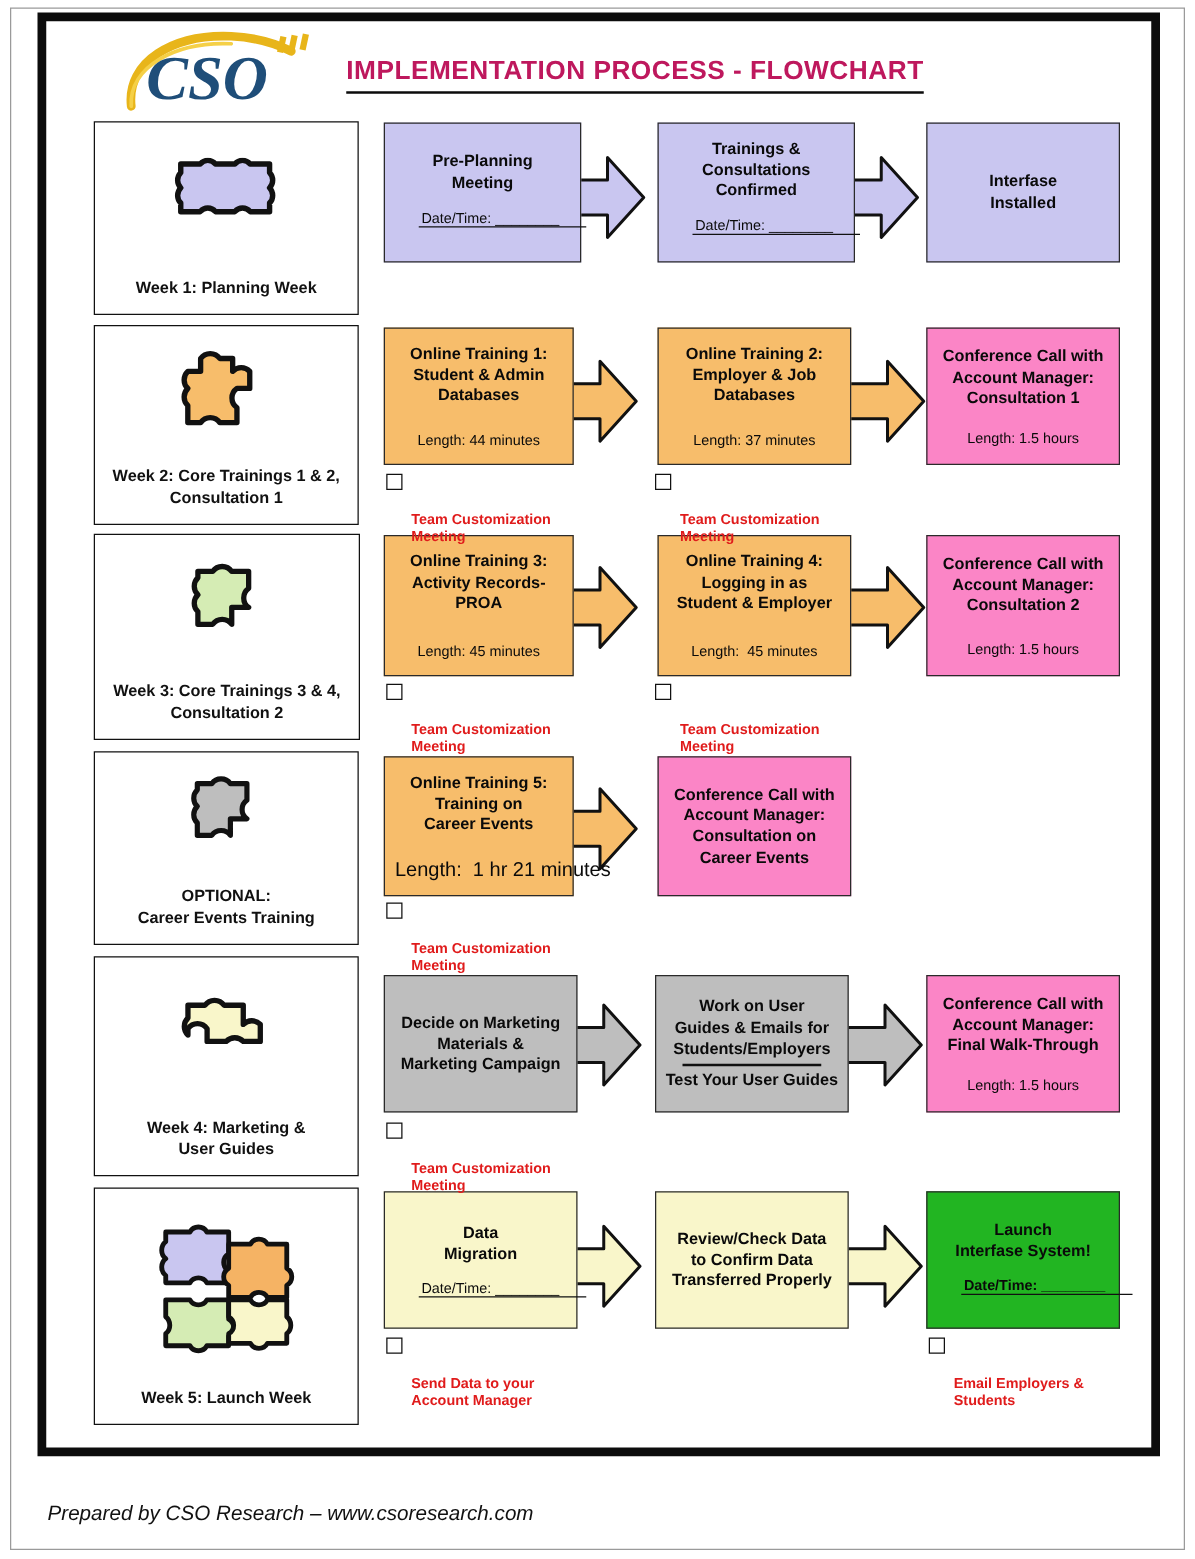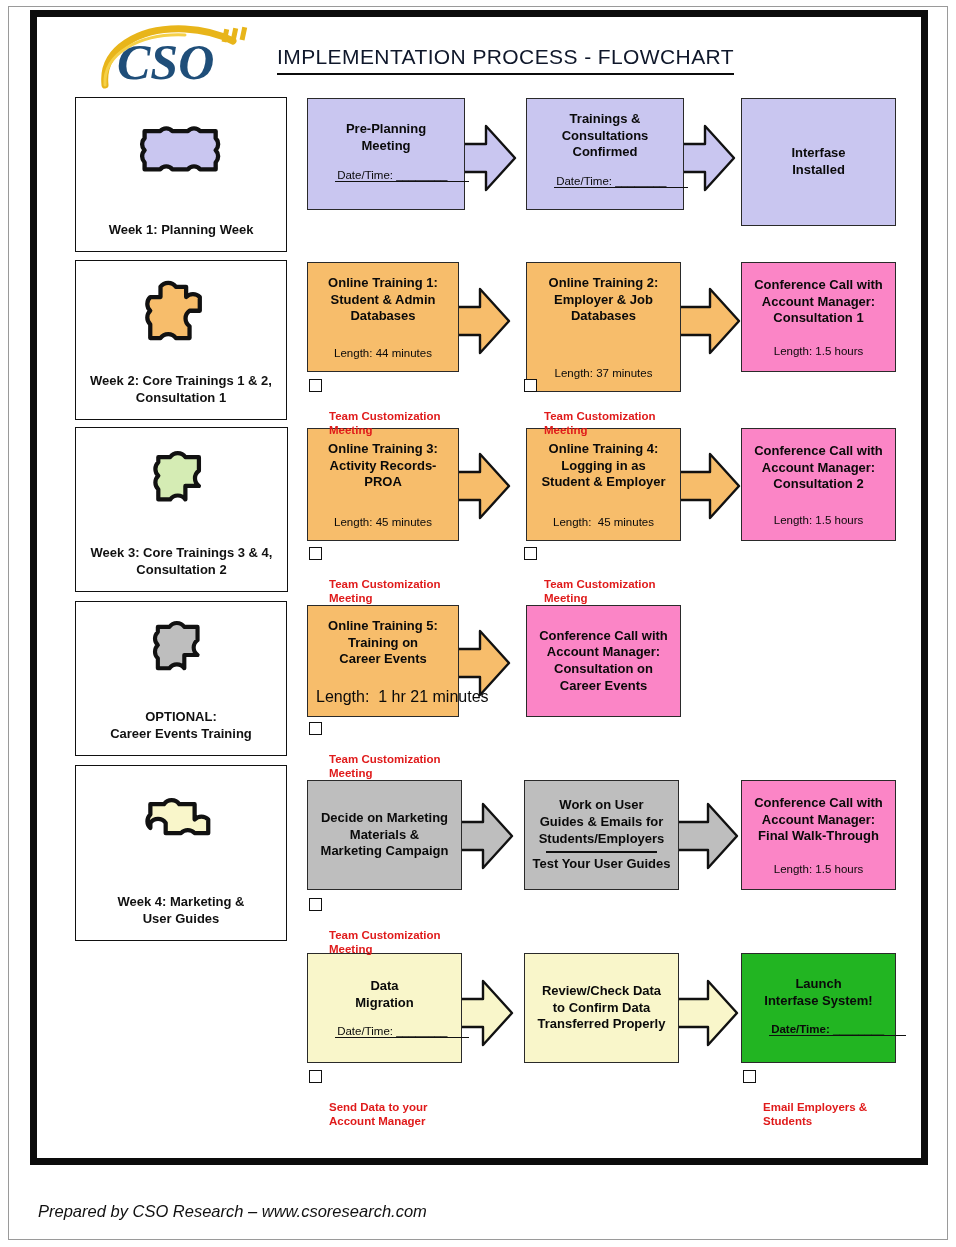--- a/index.html
+++ b/index.html
@@ -40,23 +40,23 @@
     position: absolute;
     left: 62px; top: 6px;
     width: 150px; height: 68px;
   }
   .logo svg { display:block; }
 
   .doc-title {
     position: absolute;
     left: 240px; top: 28px;
     font-size: 21px;
-    font-weight: 400;
+    font-weight: 700;
     letter-spacing: .4px;
-    color: #0f172a;
+    color: #be185d;
     border-bottom: 2px solid #0b0b0b;
     padding-bottom: 4px;
     font-family: "Liberation Sans", sans-serif;
   }
 
   
   .week-card {
     position: absolute;
     border: 1.6px solid #111;
     background: #fff;
@@ -240,20 +240,39 @@
       <svg width="92" height="80" viewBox="0 0 108 94">
         <path d="M18 40 a11 11 0 0 1 0 -16 v-12 h16 a11 11 0 0 1 18 0 h18 v18
                  a11 11 0 0 1 16 0 v16 h-16 a11 11 0 0 0 -16 0 h-18 v-12
                  a11 11 0 0 0 -18 0 z" fill="#f9f6ca" stroke="#111" stroke-width="5" stroke-linejoin="round"></path>
       </svg>
     </div>
     <div class="week-label">Week 4: Marketing &amp;
 User Guides</div>
   </div>
 
+  <div class="week-card" style="left:38px; top:933px; width:212px; height:190px;">
+    <div class="week-icon">
+      <svg width="124" height="122" viewBox="0 0 128 126">
+
+        <path d="M14 34 a9 9 0 0 1 0 -14 v-8 h20 a8 8 0 0 1 14 0 h18 v18
+                 a8 8 0 0 0 0 14 v10 h-18 a8 8 0 0 0 -14 0 h-20 v-6 a9 9 0 0 1 0 -14 z" fill="#c9c6f0" stroke="#111" stroke-width="4" stroke-linejoin="round"></path>
+
+        <path d="M66 22 h18 a8 8 0 0 1 14 0 h16 v20 a8 8 0 0 1 0 14 v10 h-16
+                 a8 8 0 0 0 -14 0 h-18 v-10 a8 8 0 0 1 0 -14 z" fill="#f5b364" stroke="#111" stroke-width="4" stroke-linejoin="round"></path>
+
+        <path d="M14 68 h20 a8 8 0 0 0 14 0 h18 v16 a8 8 0 0 1 0 14 v8 h-18
+                 a8 8 0 0 1 -14 0 h-20 v-10 a9 9 0 0 0 0 -14 z" fill="#d5ecb4" stroke="#111" stroke-width="4" stroke-linejoin="round"></path>
+
+        <path d="M66 68 h18 a8 8 0 0 0 14 0 h16 v14 a9 9 0 0 1 0 14 v8 h-16
+                 a8 8 0 0 1 -14 0 h-18 v-8 a8 8 0 0 0 0 -14 z" fill="#f9f6ca" stroke="#111" stroke-width="4" stroke-linejoin="round"></path>
+      </svg>
+    </div>
+    <div class="week-label">Week 5: Launch Week</div>
+  </div>
 
   <div class="arrow" style="left:415px; top:105px;">
     <svg width="66" height="72" viewBox="0 0 66 72">
       <path d="M2 22 H34 V4 L63 36 L34 68 V50 H2 Z" fill="#c9c6f0" stroke="#111" stroke-width="2.4" stroke-linejoin="round"></path>
     </svg>
   </div>
   <div class="node" style="left:270px; top:81px; width:158px; height:112px; background:#c9c6f0; justify-content:flex-start;">
     <div class="node-title" style="margin-top:22px;">Pre-Planning
 Meeting</div>
     <div class="node-sub" style="margin-top:auto; margin-bottom:12px;">
@@ -268,21 +287,21 @@
   </div>
   <div class="node" style="left:489px; top:81px; width:158px; height:112px; background:#c9c6f0;">
     <div class="node-title" style="margin-top:12px;">Trainings &amp;
 Consultations
 Confirmed</div>
     <div class="node-sub" style="margin-top:auto; margin-bottom:10px;">
       <span class="ul"><span>Date/Time: </span>________</span>
     </div>
   </div>
 
-  <div class="node" style="left:704px; top:81px; width:155px; height:128px; background:#c9c6f0; justify-content:center;">
+  <div class="node" style="left:704px; top:81px; width:155px; height:112px; background:#c9c6f0; justify-content:center;">
     <div class="node-title">Interfase
 Installed</div>
   </div>
 
   <div class="arrow" style="left:409px; top:268px;">
     <svg width="66" height="72" viewBox="0 0 66 72">
       <path d="M2 22 H34 V4 L63 36 L34 68 V50 H2 Z" fill="#f7bd6b" stroke="#111" stroke-width="2.4" stroke-linejoin="round"></path>
     </svg>
   </div>
   <div class="node" style="left:270px; top:245px; width:152px; height:110px; background:#f7bd6b;">
@@ -295,21 +314,21 @@
     <div class="checkbox"></div>
     <div class="task-label">Team Customization
 Meeting</div>
   </div>
 
   <div class="arrow" style="left:639px; top:268px;">
     <svg width="66" height="72" viewBox="0 0 66 72">
       <path d="M2 22 H34 V4 L63 36 L34 68 V50 H2 Z" fill="#f7bd6b" stroke="#111" stroke-width="2.4" stroke-linejoin="round"></path>
     </svg>
   </div>
-  <div class="node" style="left:489px; top:245px; width:155px; height:130px; background:#f7bd6b;">
+  <div class="node" style="left:489px; top:245px; width:155px; height:110px; background:#f7bd6b;">
     <div class="node-title" style="margin-top:12px;">Online Training 2:
 Employer &amp; Job
 Databases</div>
     <div class="node-sub" style="margin-top:auto; margin-bottom:10px;">Length: 37 minutes</div>
   </div>
   <div class="task" style="left:487px; top:360px; width:180px;">
     <div class="checkbox"></div>
     <div class="task-label">Team Customization
 Meeting</div>
   </div>

